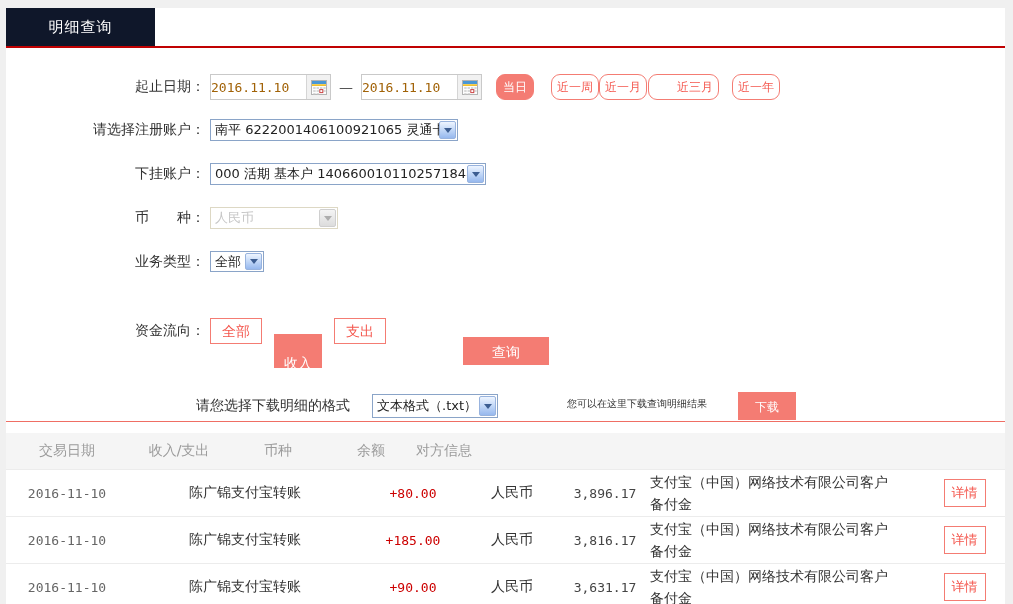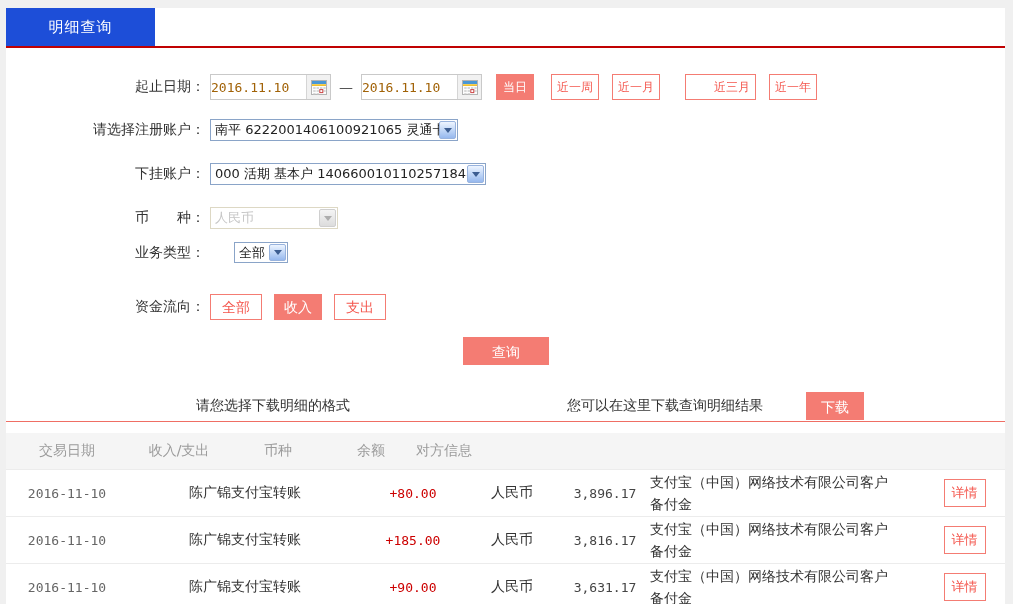--- a/index.html
+++ b/index.html
@@ -6,62 +6,62 @@
   html,body { width:1013px; height:604px; }
   body {
     background:#f0f0f0;
     font-family:"DejaVu Sans","Liberation Sans",sans-serif;
     position:relative; overflow:hidden; font-size:14px; color:#333;
   }
   .panel { position:absolute; left:6px; top:8px; width:999px; height:596px; background:#fff; }
 
   
   .tab { position:absolute; left:0; top:0; width:149px; height:38px;
-    background:#1d4ed8; color:#fff; text-align:center; line-height:38px;
+    background:#0f172a; color:#fff; text-align:center; line-height:38px;
     font-size:15px; letter-spacing:1px; cursor:pointer; }
   .tab-underline { position:absolute; left:0; top:38px; width:999px; height:2px; background:#c00102; }
 
   
   .frow { position:absolute; left:0; display:flex; align-items:center; }
   .flabel { width:204px; text-align:right; padding-right:5px; color:#333; font-size:14px; white-space:pre; }
 
   .date-box { width:121px; height:26px; border:1px solid #c9c9c9; background:#fff; display:flex; align-items:center; }
   .date-box input { flex:1; min-width:0; border:0; outline:none; text-align:left;
     font-family:"DejaVu Sans Mono","Liberation Mono",monospace; font-size:13px; color:#a16207; background:transparent; }
   .cal-btn { width:24px; height:24px; background:#f1f1f1; border-left:1px solid #d5d5d5;
     display:flex; align-items:center; justify-content:center; cursor:pointer; }
   .dash { margin:0 8px; color:#555; }
 
   .btn-solid { background:#f47c73; color:#fff; border:1px solid #f47c73; text-align:center; cursor:pointer; }
   .btn-line  { background:#fff; color:#f4564d; border:1px solid #f47c73; text-align:center; cursor:pointer; }
-  .qbtn { height:26px; line-height:24px; font-size:12px; padding:0 5px; }
+  .qbtn { height:26px; line-height:24px; font-size:12px; padding:0 5px;border-radius:9px; }
   .qbtn.solid { padding:0 6px; }
 
   .sel { height:22px; border:1px solid #8aa4c8; background:#fff; position:relative;
     display:flex; align-items:center; font-size:13px; color:#222; padding:0 22px 0 4px; cursor:pointer; white-space:nowrap; }
   .sel .arrow { position:absolute; right:1px; top:1px; bottom:1px; width:17px; border-radius:2px;
     background:linear-gradient(#eef5ff,#bdd4f6 55%,#96b8ee); border:1px solid #98b3de;
     display:flex; align-items:center; justify-content:center; }
   .sel .chev { width:0; height:0; border-left:4px solid transparent; border-right:4px solid transparent; border-top:5px solid #3c5d91; }
   .sel.disabled { border-color:#ddd8c4; color:#c6c6c6; cursor:default; }
   .sel.disabled .arrow { background:linear-gradient(#f4f4f4,#dcdcdc); border-color:#cfcfcf; }
   .sel.disabled .chev { border-top-color:#adadad; }
 
   .flow-btn { height:26px; line-height:24px; font-size:14px; margin-right:12px; }
   .flow-btn.line { padding:0 11px; }
-  .flow-btn.solid { padding:0 9px; }
+  .flow-btn.solid { padding:16px 9px;margin-top:40px; }
 
   .query-btn { position:absolute; left:457px; top:329px; width:86px; height:28px; line-height:28px; font-size:14px; }
 
   
   .dl-row { position:absolute; top:384px; left:0; width:100%; height:28px; }
   .dl-label { position:absolute; left:190px; top:5px; font-size:14px; color:#333; }
   .dl-sel { position:absolute; left:366px; top:2px; width:126px; height:24px; }
-  .dl-hint { position:absolute; left:561px; top:5px; font-size:14px; color:#333; }
-  .dl-btn { position:absolute; left:800px; top:0; width:58px; height:28px; line-height:28px; font-size:14px; }
+  .dl-hint { position:absolute; left:561px; top:5px; font-size:10px; color:#333; }
+  .dl-btn { position:absolute; left:732px; top:0; width:58px; height:28px; line-height:28px; font-size:12px; }
 
   .form-divider { position:absolute; left:0; top:413px; width:999px; height:1px; background:#ef6e64; }
 
   
   .thead { position:absolute; left:0; top:425px; width:999px; height:36px; background:#f5f5f5;
     display:flex; align-items:center; color:#9b9b9b; font-size:14px; }
   .trow { position:absolute; left:0; width:999px; height:47px; background:#fff;
     border-top:1px solid #ececec; display:flex; align-items:center; }
   .c1{width:122px;text-align:center;} .c2{width:234px;text-align:center;}
   .c3{width:102px;text-align:center;} .c4{width:96px;text-align:center;}
@@ -124,22 +124,22 @@
             <rect x="12.4" y="10" width="2.2" height="2"></rect>
             <rect x="2.2" y="13" width="2.4" height="1.3"></rect>
               <rect x="5.6" y="13" width="2.4" height="1.3"></rect>
           </g>
           <rect x="8.8" y="9.6" width="3" height="3" fill="#fff" stroke="#cc4444"></rect>
         </svg>
       </span>
     </div>
     <div class="btn-solid qbtn solid" style="margin-left:14px;">当日</div>
     <div class="btn-line qbtn" style="margin-left:17px;">近一周</div>
-    <div class="btn-line qbtn" style="margin-left:13px;">近一月</div>
-    <div class="btn-line qbtn" style="margin-left:25px;padding-left:28px;">近三月</div>
+    <div class="btn-line qbtn" style="">近一月</div>
+    <div class="btn-line qbtn" style="margin-left:1px;padding-left:28px;">近三月</div>
     <div class="btn-line qbtn" style="margin-left:13px;">近一年</div>
   </div>
 
   <div class="frow" style="top:111px;">
     <div class="flabel">请选择注册账户：</div>
     <div class="sel" style="width:248px;">
       <span>南平 6222001406100921065 灵通卡</span>
       <span class="arrow">
           <span class="chev"></span>
         </span>
@@ -159,41 +159,47 @@
   <div class="frow" style="top:199px;">
     <div class="flabel">币　　种：</div>
     <div class="sel disabled" style="width:128px;">
       <span>人民币</span>
       <span class="arrow">
           <span class="chev"></span>
         </span>
     </div>
   </div>
 
-  <div class="frow" style="top:234px;gap:24px;">
+  <div class="frow" style="top:243px;">
     <div class="flabel">业务类型：</div>
     <div class="sel" style="width:54px; height:21px;">
       <span>全部</span>
       <span class="arrow">
           <span class="chev"></span>
         </span>
     </div>
   </div>
 
   <div class="frow" style="top:286px;">
     <div class="flabel">资金流向：</div>
     <div class="btn-line flow-btn line">全部</div>
     <div class="btn-solid flow-btn solid">收入</div>
     <div class="btn-line flow-btn line">支出</div>
   </div>
 
   <div class="btn-solid query-btn">查询</div>
 
   <div class="dl-row">
     <span class="dl-label">请您选择下载明细的格式</span>
+    <div class="sel dl-sel">
+      <span>文本格式（.txt）</span>
+      <span class="arrow">
+          <span class="chev"></span>
+        </span>
+    </div>
     <span class="dl-hint">您可以在这里下载查询明细结果</span>
     <div class="btn-solid dl-btn">下载</div>
   </div>
 
   <div class="form-divider"></div>
 
   <div class="thead">
     <div class="c1">交易日期</div>
     <div class="c3">收入/支出</div>
     <div class="c4">币种</div>

